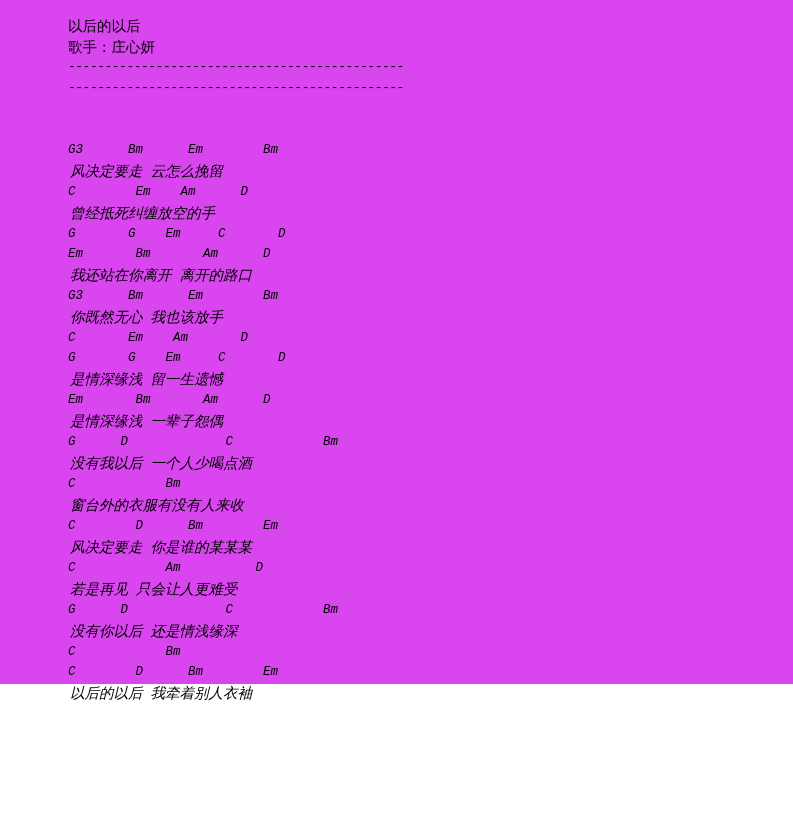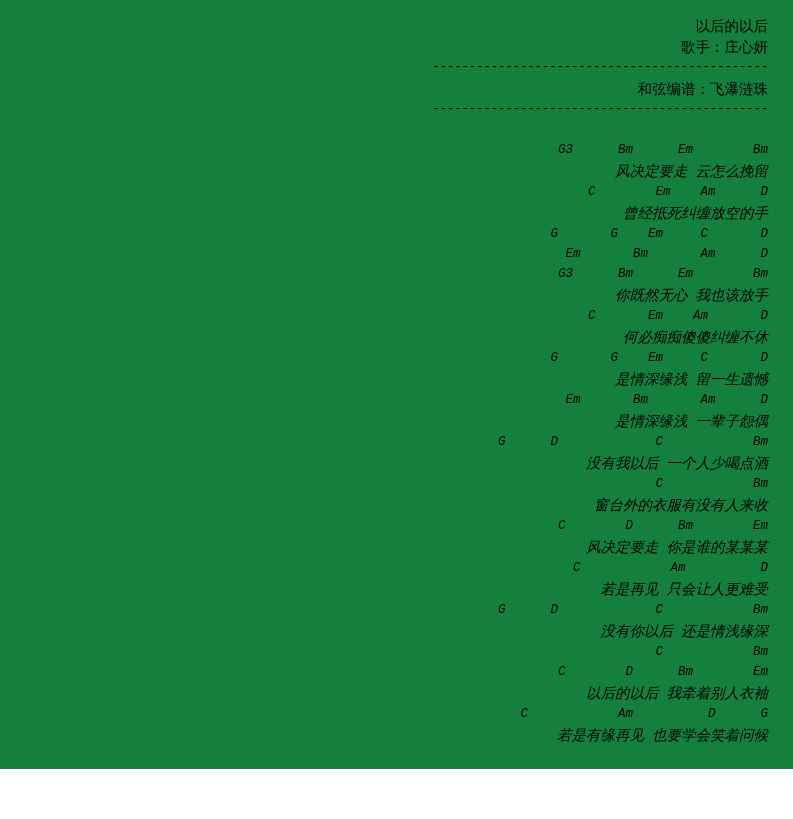--- a/index.html
+++ b/index.html
@@ -10,23 +10,22 @@
   body {
     width: 793px;
     height: 819px;
     font-family: "Liberation Sans", sans-serif;
     color: #000000;
     overflow: hidden;
   }
   .page {
     position: relative;
     width: 793px;
-    height: 769px;
-    background: #15803d;
-    text-align: right;
+    height: 684px;
+    background: #d946ef;
   }
   .header {
     position: absolute;
     left: 68px;
     top: 16px;
     width: 700px;
   }
   .header-line {
     font-size: 14.5px;
     line-height: 21px;
@@ -77,46 +76,45 @@
 </head>
 <body>
 
 <div class="page">
 
   <div class="header">
     <div class="header-line">以后的以后</div>
     <div class="header-line">歌手：庄心妍</div>
     <div class="rule">----------------------------------------------</div>
     <div class="spacer-sm"></div>
-    <div class="credit">和弦编谱：飞瀑涟珠</div>
     <div class="rule">----------------------------------------------</div>
   </div>
 
   <div class="body-block">
     <div class="stanza">
       <div class="chords">G3      Bm      Em        Bm</div>
       <div class="lyric">风决定要走  云怎么挽留</div>
     </div>
     <div class="stanza">
       <div class="chords">C        Em    Am      D</div>
       <div class="lyric">曾经抵死纠缠放空的手</div>
     </div>
     <div class="stanza">
       <div class="chords">G       G    Em     C       D</div>
     </div>
     <div class="stanza">
       <div class="chords">Em       Bm       Am      D</div>
+      <div class="lyric">我还站在你离开  离开的路口</div>
     </div>
     <div class="stanza">
       <div class="chords">G3      Bm      Em        Bm</div>
       <div class="lyric">你既然无心  我也该放手</div>
     </div>
     <div class="stanza">
       <div class="chords">C       Em    Am       D</div>
-      <div class="lyric">何必痴痴傻傻纠缠不休</div>
     </div>
     <div class="stanza">
       <div class="chords">G       G    Em     C       D</div>
       <div class="lyric">是情深缘浅  留一生遗憾</div>
     </div>
     <div class="stanza">
       <div class="chords">Em       Bm       Am      D</div>
       <div class="lyric">是情深缘浅  一辈子怨偶</div>
     </div>
     <div class="stanza">
@@ -139,19 +137,15 @@
       <div class="chords">G      D             C            Bm</div>
       <div class="lyric">没有你以后  还是情浅缘深</div>
     </div>
     <div class="stanza">
       <div class="chords">C            Bm</div>
     </div>
     <div class="stanza">
       <div class="chords">C        D      Bm        Em</div>
       <div class="lyric">以后的以后  我牵着别人衣袖</div>
     </div>
-    <div class="stanza">
-      <div class="chords">C            Am          D      G</div>
-      <div class="lyric">若是有缘再见  也要学会笑着问候</div>
-    </div>
   </div>
 
 </div>
 
 </body></html>

